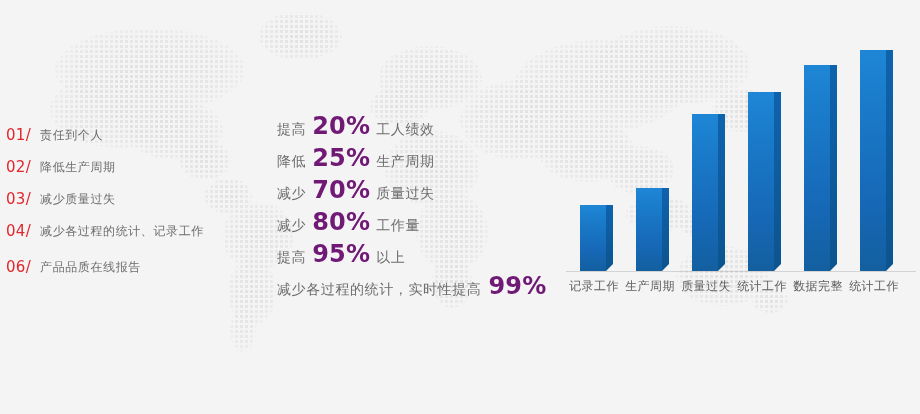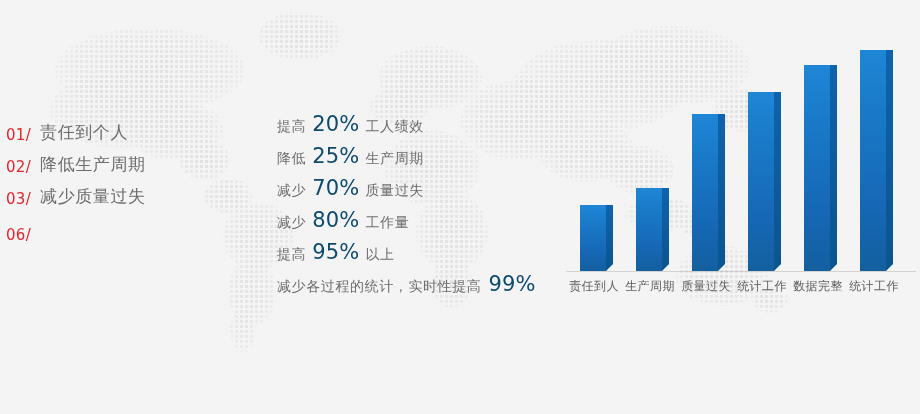--- a/index.html
+++ b/index.html
@@ -57,21 +57,21 @@
   .list-row.last { height: 36px; }
   .idx {
     color: #e1262c;
     font-size: 15px;
     letter-spacing: 0.3px;
     margin-right: 9px;
     font-family: "DejaVu Sans", "Liberation Sans", sans-serif;
   }
   .lbl {
     color: #6d6d6d;
-    font-size: 17px;
+    font-size: 12px;
     letter-spacing: 0.6px;
   }
 
   
   .pct-col {
     position: absolute;
     left: 277px;
     top: 112px;
     width: 290px;
   }
@@ -81,23 +81,23 @@
     align-items: baseline;
     white-space: nowrap;
   }
   .pct-row.last { height: 36px; }
   .pct-pre, .pct-post {
     color: #6d6d6d;
     font-size: 14px;
     letter-spacing: 0.6px;
   }
   .pct-num {
-    color: #0c4a6e;
-    font-size: 21px;
-    font-weight: normal;
+    color: #701a75;
+    font-size: 24px;
+    font-weight: bold;
     margin: 0 6px;
     letter-spacing: 0.2px;
     font-family: "DejaVu Sans", "Liberation Sans", sans-serif;
   }
   .pct-row.last .pct-num { margin-left: 7px; margin-right: 0; }
 
   
   .chart {
     position: absolute;
     left: 566px;
@@ -238,22 +238,27 @@
       <span class="lbl">责任到个人</span>
     </div>
     <div class="list-row">
       <span class="idx">02/</span>
       <span class="lbl">降低生产周期</span>
     </div>
     <div class="list-row">
       <span class="idx">03/</span>
       <span class="lbl">减少质量过失</span>
     </div>
+    <div class="list-row">
+      <span class="idx">04/</span>
+      <span class="lbl">减少各过程的统计、记录工作</span>
+    </div>
     <div class="list-row last">
       <span class="idx">06/</span>
+      <span class="lbl">产品品质在线报告</span>
     </div>
   </div>
 
   <div class="pct-col">
     <div class="pct-row">
       <span class="pct-pre">提高</span>
       <span class="pct-num">20%</span>
       <span class="pct-post">工人绩效</span>
     </div>
     <div class="pct-row">
@@ -311,21 +316,21 @@
         <div class="front" style="height: 206px;"></div>
       </div>
       <div class="bar" style="left: 294px; height: 221px;" title="产品品质: 90">
         <div class="top" style="bottom: 214px;"></div>
         <div class="side" style="height: 221px;"></div>
         <div class="front" style="height: 221px;"></div>
       </div>
       <div class="axis-line"></div>
     </div>
     <div class="cat-labels">
-      <div class="cat" style="width:56px;margin-left:0px;">责任到人</div>
+      <div class="cat" style="width:56px;margin-left:0px;">记录工作</div>
       <div class="cat" style="width:56px;">生产周期</div>
       <div class="cat" style="width:56px;">质量过失</div>
       <div class="cat" style="width:56px;">统计工作</div>
       <div class="cat" style="width:56px;">数据完整</div>
       <div class="cat" style="width:56px;">统计工作</div>
     </div>
   </div>
 
 </div>
 

